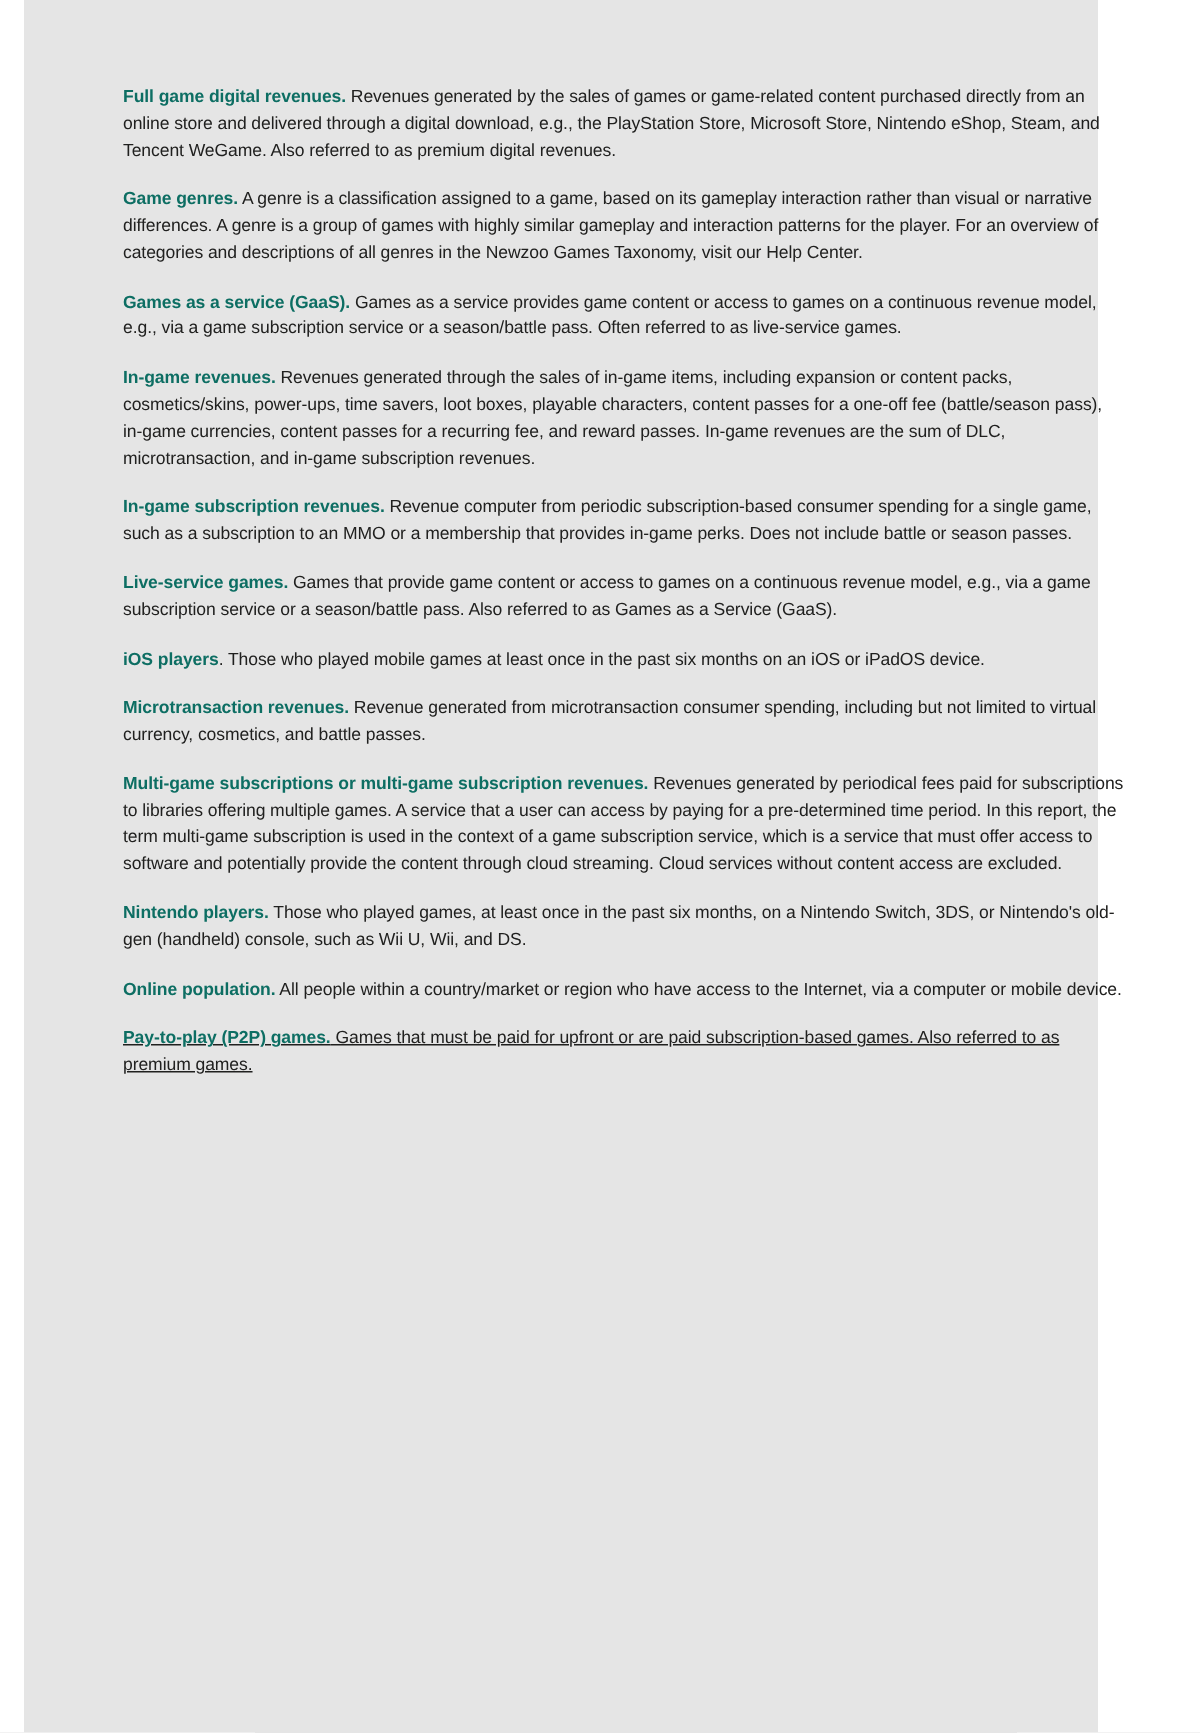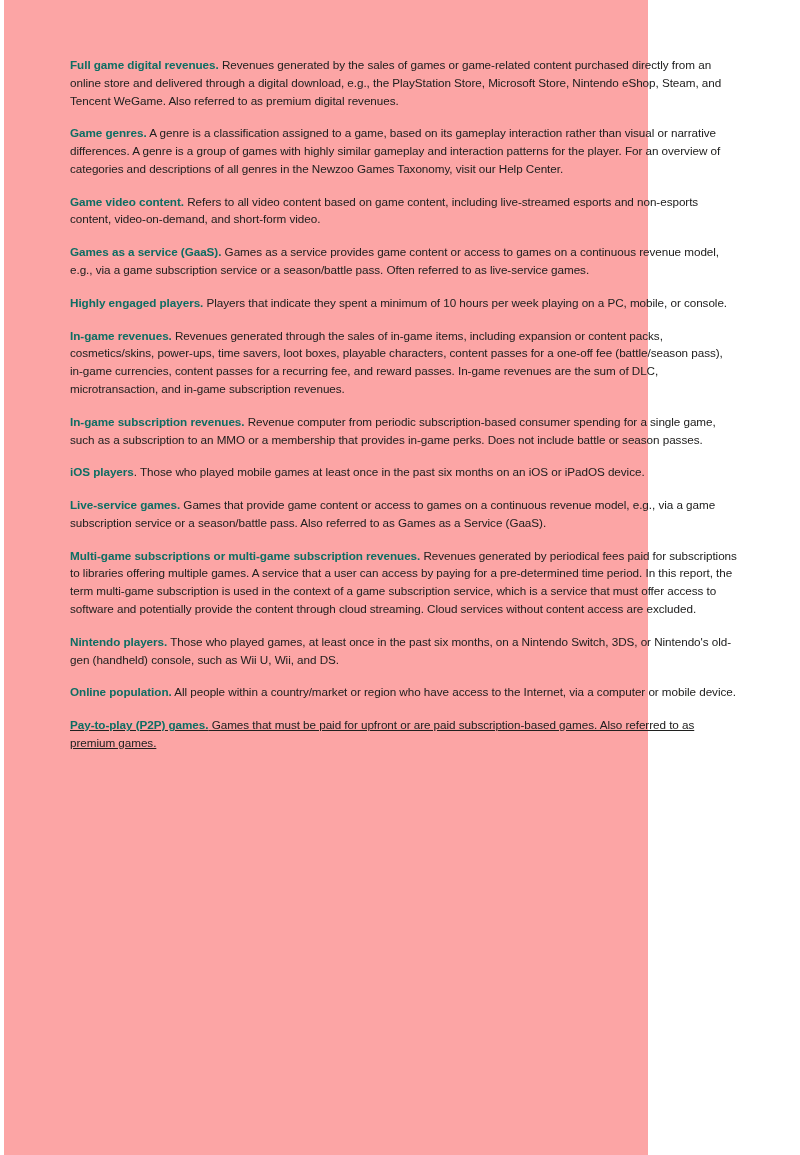--- a/index.html
+++ b/index.html
@@ -10,25 +10,25 @@
     width: 800px;
     height: 1155px;
     background: #ffffff;
     font-family: "Liberation Sans", sans-serif;
     color: #1a1a1a;
     position: relative;
     overflow: hidden;
   }
   .page {
     position: absolute;
-    left: 4px;
+    left: 16px;
     top: 0;
-    width: 644px;
+    width: 716px;
     height: 1155px;
-    background: #fca5a5;
+    background: #e5e5e5;
   }
   .glossary {
     position: absolute;
     left: 66px;
     top: 56px;
     width: 668px;
   }
   .entry {
     margin: 0 0 15px 0;
     font-size: 11.7px;
@@ -64,48 +64,45 @@
   <div class="glossary">
 
     <p class="entry">
       <span class="term">Full game digital revenues.</span><span class="def"> Revenues generated by the sales of games or game-related content purchased directly from an online store and delivered through a digital download, e.g., the PlayStation Store, Microsoft Store, Nintendo eShop, Steam, and Tencent WeGame. Also referred to as premium digital revenues.</span>
     </p>
 
     <p class="entry">
       <span class="term">Game genres.</span><span class="def"> A genre is a classification assigned to a game, based on its gameplay interaction rather than visual or narrative differences. A genre is a group of games with highly similar gameplay and interaction patterns for the player. For an overview of categories and descriptions of all genres in the Newzoo Games Taxonomy, visit our Help Center.</span>
     </p>
 
-    <p class="entry">
-      <span class="term">Game video content.</span><span class="def"> Refers to all video content based on game content, including live-streamed esports and non-esports content, video-on-demand, and short-form video.</span>
-    </p>
 
     <p class="entry">
       <span class="term">Games as a service (GaaS).</span><span class="def"> Games as a service provides game content or access to games on a continuous revenue model, e.g., via a game subscription service or a season/battle pass. Often referred to as live-service games.</span>
     </p>
 
-    <p class="entry">
-      <span class="term">Highly engaged players.</span><span class="def"> Players that indicate they spent a minimum of 10 hours per week playing on a PC, mobile, or console.</span>
-    </p>
 
     <p class="entry">
       <span class="term">In-game revenues.</span><span class="def"> Revenues generated through the sales of in-game items, including expansion or content packs, cosmetics/skins, power-ups, time savers, loot boxes, playable characters, content passes for a one-off fee (battle/season pass), in-game currencies, content passes for a recurring fee, and reward passes. In-game revenues are the sum of DLC, microtransaction, and in-game subscription revenues.</span>
     </p>
 
     <p class="entry">
       <span class="term">In-game subscription revenues.</span><span class="def"> Revenue computer from periodic subscription-based consumer spending for a single game, such as a subscription to an MMO or a membership that provides in-game perks. Does not include battle or season passes.</span>
     </p>
 
     <p class="entry">
+      <span class="term">Live-service games.</span><span class="def"> Games that provide game content or access to games on a continuous revenue model, e.g., via a game subscription service or a season/battle pass. Also referred to as Games as a Service (GaaS).</span>
+    </p>
+
+    <p class="entry">
       <span class="term">iOS players</span><span class="def">. Those who played mobile games at least once in the past six months on an iOS or iPadOS device.</span>
     </p>
 
     <p class="entry">
-      <span class="term">Live-service games.</span><span class="def"> Games that provide game content or access to games on a continuous revenue model, e.g., via a game subscription service or a season/battle pass. Also referred to as Games as a Service (GaaS).</span>
+      <span class="term">Microtransaction revenues.</span><span class="def"> Revenue generated from microtransaction consumer spending, including but not limited to virtual currency, cosmetics, and battle passes.</span>
     </p>
-
 
 
 
     <p class="entry">
       <span class="term">Multi-game subscriptions or multi-game subscription revenues.</span><span class="def"> Revenues generated by periodical fees paid for subscriptions to libraries offering multiple games. A service that a user can access by paying for a pre-determined time period. In this report, the term multi-game subscription is used in the context of a game subscription service, which is a service that must offer access to software and potentially provide the content through cloud streaming. Cloud services without content access are excluded.</span>
     </p>
 
     <p class="entry">
       <span class="term">Nintendo players.</span><span class="def"> Those who played games, at least once in the past six months, on a Nintendo Switch, 3DS, or Nintendo's old-gen (handheld) console, such as Wii U, Wii, and DS.</span>
     </p>

